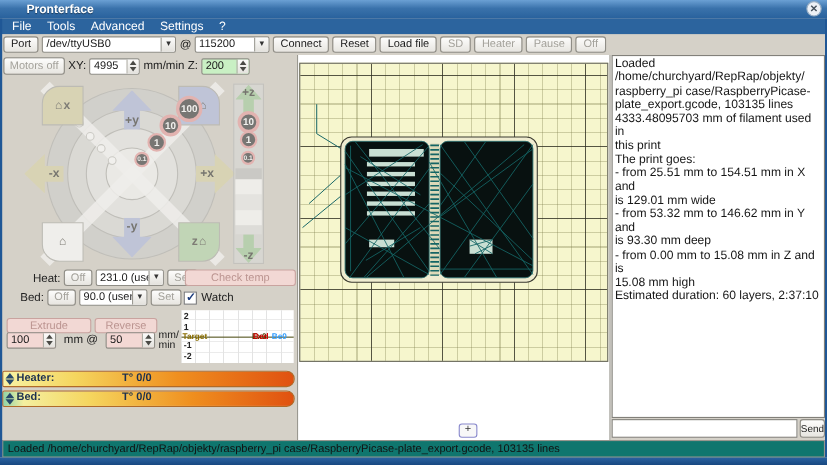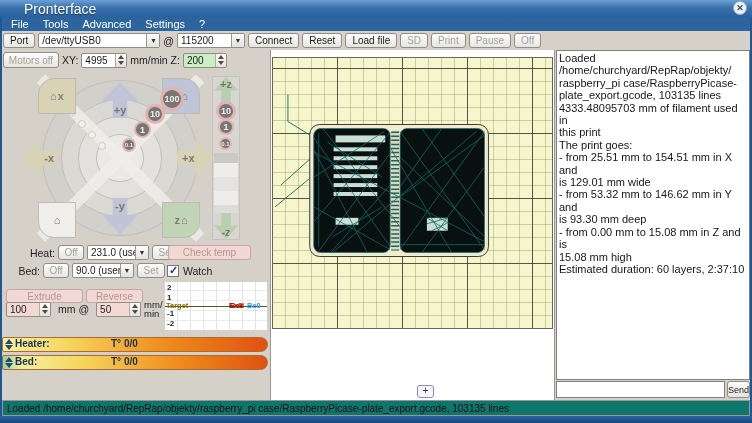--- a/index.html
+++ b/index.html
@@ -2,21 +2,21 @@
 <html><head>
 <meta charset="utf-8">
 <style>
   *{margin:0;padding:0;box-sizing:border-box}
   html,body{background:#7a7a7a}
   body{font-family:"Liberation Sans",sans-serif}
   #win{position:relative;width:752px;height:423px;background:#d5d1c8;overflow:hidden;font-size:11px;color:#1a1a1a}
 
   
   .titlebar{position:absolute;left:0;top:0;width:752px;height:17px;background:linear-gradient(180deg,#6ba0d4,#3a72ab 45%,#28619c);display:flex;align-items:center;padding-left:24px}
-  .title{color:#fff;font-weight:normal;font-size:14px;text-shadow:0 1px 1px rgba(0,0,0,.45)}
+  .title{color:#fff;font-weight:bold;font-size:11px;text-shadow:0 1px 1px rgba(0,0,0,.45)}
   .closebtn{position:absolute;right:5px;top:1px;width:14px;height:14px;border-radius:50%;background:#edf1f6;border:1px solid #9ab0c6;color:#44505c;font-size:9px;line-height:12px;text-align:center;font-weight:bold}
   .menubar{position:absolute;left:0;top:17px;width:752px;height:14px;background:#2c649e;display:flex;align-items:center;padding-left:4px}
   .menuitem{color:#fff;font-size:11px;padding:0 7px;line-height:14px}
   .frame-left,.frame-right{position:absolute;top:17px;width:2px;height:399px;background:#1f5796}
   .frame-left{left:0}.frame-right{left:750px}
   .frame-bottom{position:absolute;left:0;top:416px;width:752px;height:7px;background:linear-gradient(#2a62a0,#17477f)}
 
   
   .btn{display:inline-flex;align-items:center;justify-content:center;background:linear-gradient(#fdfdfc,#e7e5e0);border:1px solid #8f8d86;border-radius:3px;font-size:10px;padding:0 6px;height:15px;color:#1a1a1a;white-space:nowrap}
   .btn.dis{color:#a3a19a}
@@ -105,21 +105,21 @@
     </div>
     <span class="lbl">@</span>
     <div class="combo" style="width:68px">
       <span class="cval">115200</span>
       <span class="carr">▼</span>
     </div>
     <div class="btn">Connect</div>
     <div class="btn">Reset</div>
     <div class="btn">Load file</div>
     <div class="btn dis">SD</div>
-    <div class="btn dis">Print</div>
+    <div class="btn dis">Heater</div>
     <div class="btn dis">Pause</div>
     <div class="btn dis">Off</div>
   </div>
 
   <div class="row" style="left:3px;top:52px">
     <div class="btn dis" style="height:16px;width:56px">Motors off</div>
     <span class="lbl">XY:</span>
     <div class="spin" style="width:46px">
       <span class="sval">4995</span>
       <span class="sarr">
@@ -203,21 +203,21 @@
 
   <div class="row" style="left:25px;top:245px">
     <span class="lbl" style="width:30px;text-align:right">Heat:</span>
     <div class="btn dis" style="width:26px">Off</div>
     <div class="combo" style="width:62px">
       <span class="cval">231.0 (user)</span>
       <span class="carr">▼</span>
     </div>
     <div class="btn dis" style="width:28px">Set</div>
   </div>
-  <div class="btn pink" style="position:absolute;left:168px;top:245px;width:83px;height:15px">Check temp</div>
+  <div class="btn pink" style="position:absolute;left:168px;top:245px;width:101px;height:15px">Check temp</div>
 
   <div class="row" style="left:10px;top:263px">
     <span class="lbl" style="width:30px;text-align:right">Bed:</span>
     <div class="btn dis" style="width:26px">Off</div>
     <div class="combo" style="width:62px">
       <span class="cval">90.0 (user)</span>
       <span class="carr">▼</span>
     </div>
     <div class="btn dis" style="width:28px">Set</div>
   </div>

